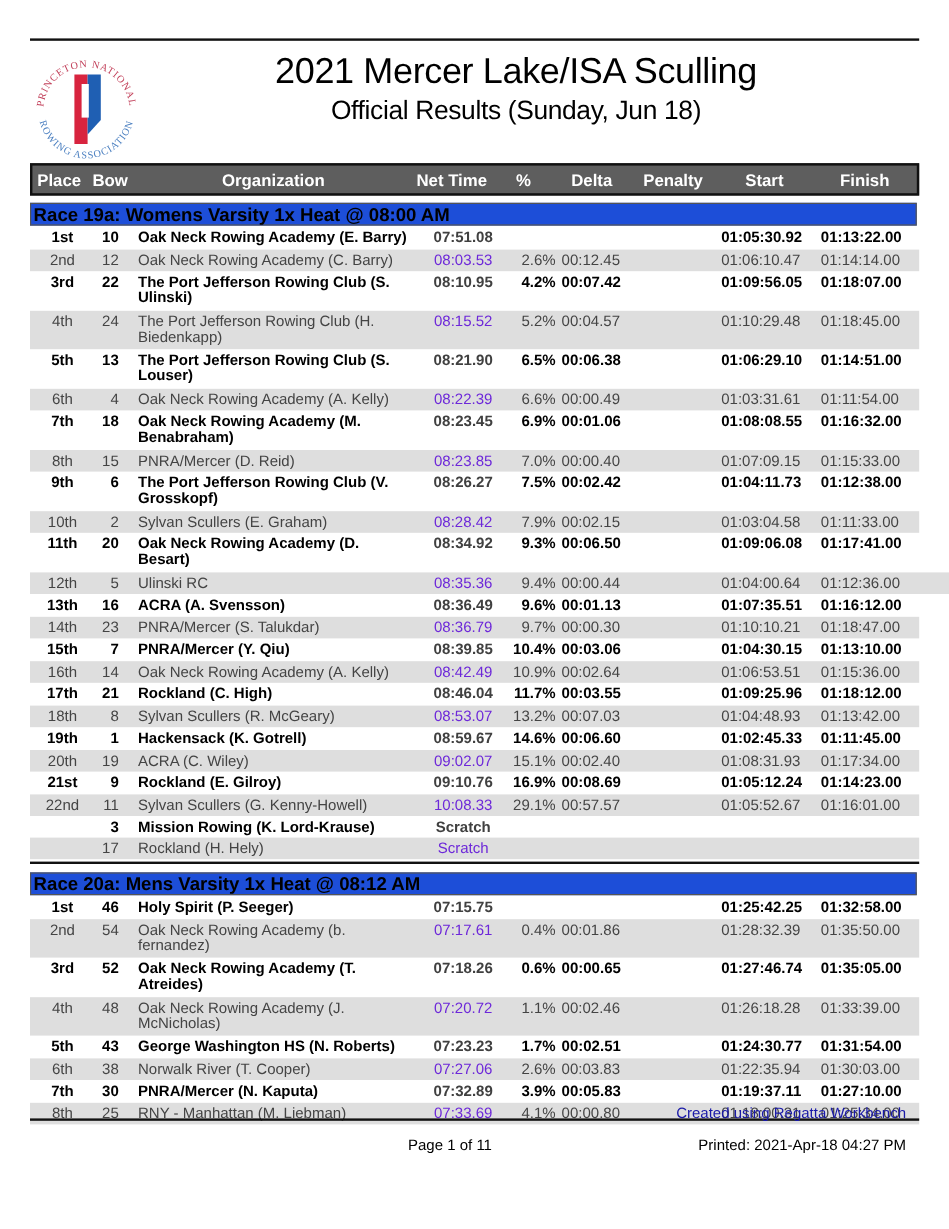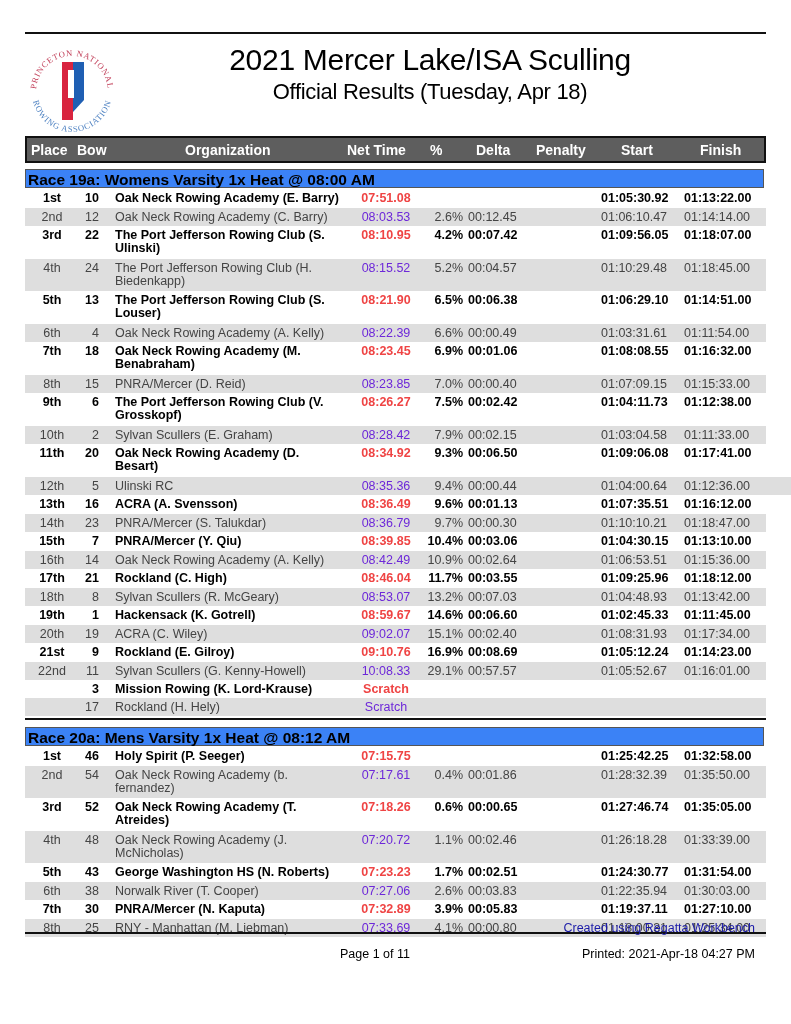--- a/index.html
+++ b/index.html
@@ -14,34 +14,34 @@
   .subtitle { font-size: 22px; line-height: 28px; margin-top: 0px; letter-spacing: -0.3px; }
 
   .col-header {
     position: absolute; left: 25px; top: 136px; width: 737px; height: 23px;
     background: #5e5e5e; border: 2px solid #111; color: #fff; font-weight: bold; font-size: 14px;
   }
   .col-header span { position: absolute; top: 4px; white-space: nowrap; }
 
   .race-header {
     position: absolute; left: 25px; width: 739px; height: 19px;
-    background: #3b82f6; border: 1px solid #555; font-weight: bold; font-size: 15.5px; line-height: 19px;
+    background: #1d4ed8; border: 1px solid #555; font-weight: bold; font-size: 15.5px; line-height: 19px;
     padding-left: 2px; box-sizing: border-box; white-space: nowrap;
   }
   .race-end-rule { position: absolute; left: 25px; width: 741px; height: 2px; background: #111; }
 
   .row { position: absolute; left: 25px; width: 741px; font-size: 12.5px; line-height: 13px; }
   .row.shade { background: #dedede; }
   .row.bold { font-weight: bold; color: #000; }
   .row.light { color: #444; }
   .row span { position: absolute; top: 3px; white-space: nowrap; }
   .c-place { left: 6px; width: 42px; text-align: center; }
   .c-bow { left: 52px; width: 22px; text-align: right; }
   .c-org { left: 90px; width: 225px; white-space: normal !important; }
-  .c-net { left: 320px; width: 82px; text-align: center; color: #ef4444; font-weight: bold; }
+  .c-net { left: 320px; width: 82px; text-align: center; color: #404040; font-weight: bold; }
   .row.light .c-net { font-weight: normal; color: #6d28d9; }
   .c-pct { left: 388px; width: 50px; text-align: right; }
   .c-delta { left: 443px; width: 60px; }
   .c-pen { left: 520px; width: 60px; }
   .c-start { left: 576px; width: 82px; text-align: left; }
   .c-finish { left: 659px; width: 82px; text-align: left; }
 
   .bottom-rule { position: absolute; left: 25px; top: 932px; width: 741px; height: 2px; background: #111; }
   .footer-page { position: absolute; left: 340px; top: 947px; font-size: 12.5px; }
   .footer-printed { position: absolute; right: 36px; top: 947px; font-size: 12.5px; }
@@ -63,21 +63,21 @@
   <text font-family="Liberation Serif, serif" font-size="8.5" fill="#4a7fc0" letter-spacing="0.8">
     <textPath href="#arcBot" startOffset="50%" text-anchor="middle">ROWING ASSOCIATION</textPath>
   </text>
   <polygon points="40,22 51,22 51,80 40,80" fill="#d8243f"></polygon>
   <polygon points="51,22 62,22 62,60 51,72" fill="#1f5fb3"></polygon>
   <rect x="46" y="30" width="6" height="28" fill="#ffffff"></rect>
 </svg>
 
 <div class="title-block">
   <div class="title">2021 Mercer Lake/ISA Sculling</div>
-  <div class="subtitle">Official Results  (Tuesday, Apr 18)</div>
+  <div class="subtitle">Official Results  (Sunday, Jun 18)</div>
 </div>
 
 <div class="col-header">
   <span style="left:4px">Place</span>
   <span style="left:50px">Bow</span>
   <span style="left:158px">Organization</span>
   <span style="left:320px">Net Time</span>
   <span style="left:403px">%</span>
   <span style="left:449px">Delta</span>
   <span style="left:509px">Penalty</span>

